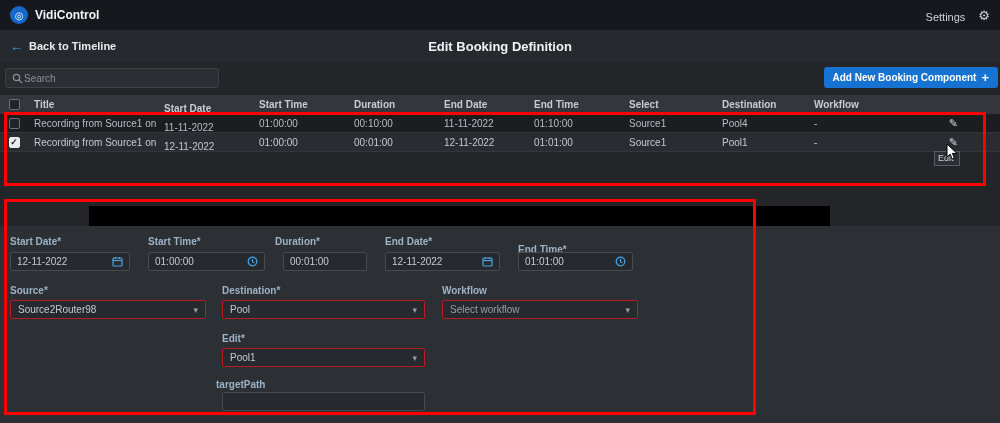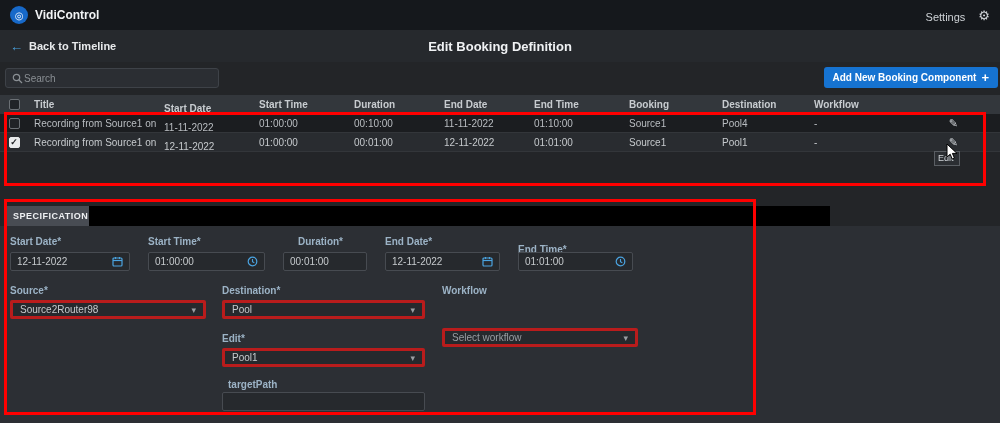--- a/index.html
+++ b/index.html
@@ -62,25 +62,25 @@
               padding:0 8px; cursor:pointer; }
   .black-bar { position:absolute; left:89px; top:206px; width:741px; height:20px; background:#000; }
 
   
   .formbg { position:absolute; left:0; top:226px; width:1000px; height:197px; background:#2c2f34; }
   .flabel { position:absolute; color:#9cb3c6; font-size:10px; font-weight:bold; }
   .fld { position:absolute; height:19px; background:#26292d; border:1px solid #474b51; border-radius:2px;
          display:flex; align-items:center; padding:0 6px; gap:4px; }
   .fld input { flex:1; background:transparent; border:none; outline:none; color:#c6cacd; font-size:10px;
                font-family:"Liberation Sans",sans-serif; min-width:0; }
-  .dd { position:absolute; height:19px; background:#26292d; border:3px solid #b91c1c; border-radius:2px;
+  .dd { position:absolute; height:19px; background:#26292d; border:1px solid #b91c1c; border-radius:2px;
         display:flex; align-items:center; justify-content:space-between; padding:0 7px; color:#c6cacd;
         font-size:10px; cursor:pointer; }
   .dd .caret { color:#9a9ea3; font-size:9px; }
-  .dd.placeholder { color:#9a9ea3;margin-top:28px; }
+  .dd.placeholder { color:#9a9ea3; }
   .ficon { flex:none; display:flex; align-items:center; }
 
   
   .anno { position:absolute; border:3px solid #ff0000; pointer-events:none; }
   .anno1 { left:4px; top:112px; width:982px; height:74px; }
   .anno2 { left:4px; top:199px; width:752px; height:216px; }
 
   .cursor { position:absolute; left:946px; top:143px; pointer-events:none; }
 </style>
 </head>
@@ -122,21 +122,21 @@
   <div class="thead">
     <div class="cell c-cb">
         <span class="cb"></span>
       </div>
     <div class="cell c-title">Title</div>
     <div class="cell c-sdate">Start Date</div>
     <div class="cell c-stime">Start Time</div>
     <div class="cell c-dur">Duration</div>
     <div class="cell c-edate">End Date</div>
     <div class="cell c-etime">End Time</div>
-    <div class="cell c-src">Booking</div>
+    <div class="cell c-src">Select</div>
     <div class="cell c-dst">Destination</div>
     <div class="cell c-wf">Workflow</div>
     <div class="cell c-act"></div>
   </div>
 
   <div class="trow r0">
     <div class="cell c-cb">
         <span class="cb"></span>
       </div>
     <div class="cell c-title">Recording from Source1 on Pool4</div>
@@ -166,28 +166,27 @@
     <div class="cell c-src">Source1</div>
     <div class="cell c-dst">Pool1</div>
     <div class="cell c-wf">-</div>
     <div class="cell c-act">
         <span class="pencil">✎</span>
       </div>
   </div>
 
   <div class="tooltip">Edit</div>
 
-  <div class="spec-tab">SPECIFICATION</div>
   <div class="black-bar"></div>
 
   <div class="formbg"></div>
 
   <span class="flabel" style="left:10px; top:236px;">Start Date*</span>
   <span class="flabel" style="left:148px; top:236px;">Start Time*</span>
-  <span class="flabel" style="left:298px; top:236px;">Duration*</span>
+  <span class="flabel" style="left:275px; top:236px;">Duration*</span>
   <span class="flabel" style="left:385px; top:236px;">End Date*</span>
   <span class="flabel" style="left:518px; top:236px;margin-top:8px;">End Time*</span>
 
   <div class="fld" style="left:10px; top:252px; width:120px;">
     <input value="12-11-2022" style="">
     <svg class="ficon" width="11" height="11" viewBox="0 0 11 11">
       <rect x="1" y="2" width="9" height="8" rx="1" fill="none" stroke="#4aa3e0" stroke-width="1.2"></rect>
       <line x1="1" y1="4.5" x2="10" y2="4.5" stroke="#4aa3e0" stroke-width="1.2"></line>
       <line x1="3.5" y1="1" x2="3.5" y2="3" stroke="#4aa3e0" stroke-width="1.2"></line>
       <line x1="7.5" y1="1" x2="7.5" y2="3" stroke="#4aa3e0" stroke-width="1.2"></line>
@@ -236,21 +235,21 @@
     <span>Select workflow</span>
     <span class="caret">▾</span>
   </div>
 
   <span class="flabel" style="left:222px; top:333px;">Edit*</span>
   <div class="dd" style="left:222px; top:348px; width:203px;">
     <span>Pool1</span>
     <span class="caret">▾</span>
   </div>
 
-  <span class="flabel" style="left:228px; top:379px;">targetPath</span>
+  <span class="flabel" style="left:216px; top:379px;">targetPath</span>
   <div class="fld" style="left:222px; top:392px; width:203px;">
     <input value="" style="">
   </div>
 
   <div class="anno anno1"></div>
   <div class="anno anno2"></div>
 
   <svg class="cursor" width="14" height="18" viewBox="0 0 14 18">
     <path d="M1,1 L1,14 L4.2,11.2 L6.2,16 L8.4,15 L6.4,10.4 L11,10.4 Z" fill="#ffffff" stroke="#000000" stroke-width="1"></path>
   </svg>

